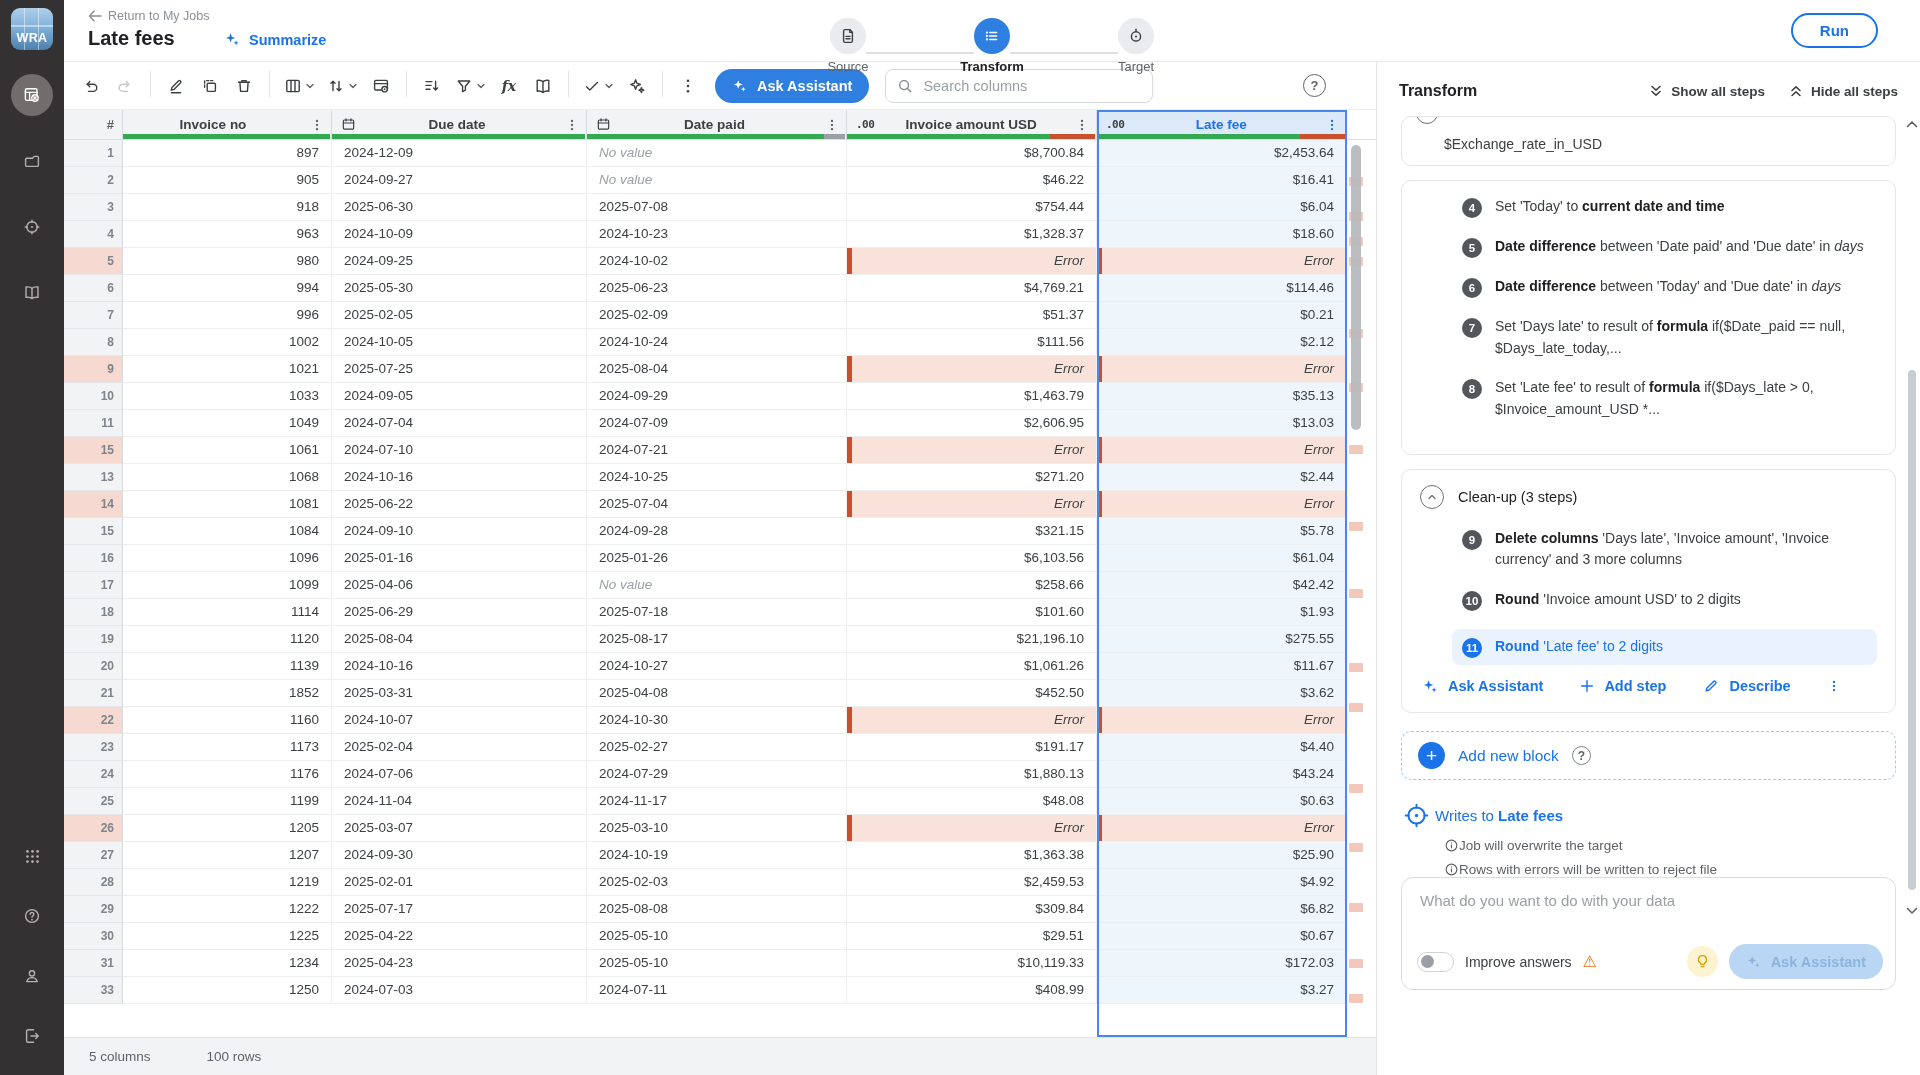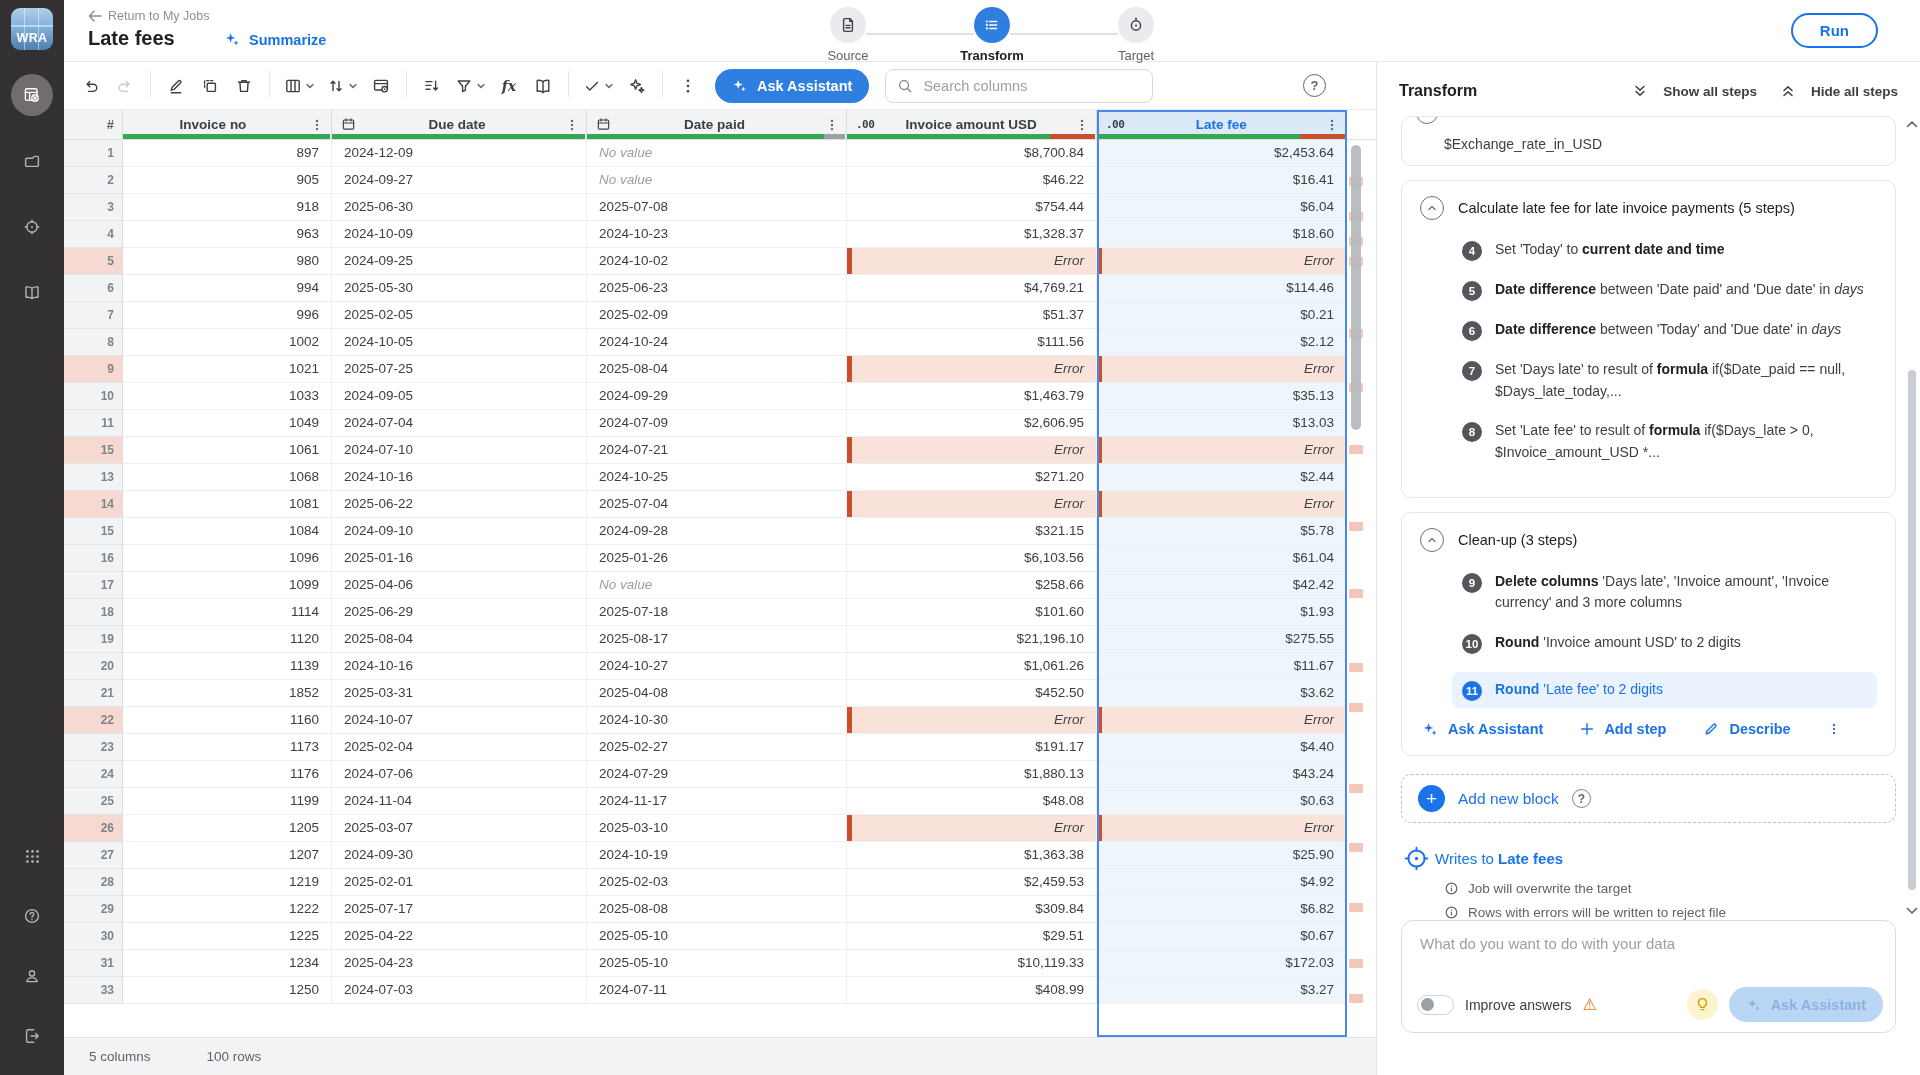--- a/index.html
+++ b/index.html
@@ -23,21 +23,21 @@
   .sbtn.active{background:#716d6c;color:#fff}
   .sgrow{flex:1}
   .sbottom .sbtn{margin-top:18px}
   .sbottom{display:flex;flex-direction:column;align-items:center;padding-bottom:18px}
 
   
   .topbar{position:absolute;left:64px;right:0;top:0;height:62px;background:#fff;border-bottom:1px solid #e8eaed;z-index:7}
   .back{position:absolute;left:24px;top:9px;font-size:12.5px;color:#8a9096;display:flex;gap:6px;align-items:center;cursor:pointer}
   .title{position:absolute;left:24px;top:27px;font-size:20px;font-weight:700;color:#202124}
   .summarize{position:absolute;left:160px;top:31px;color:#1a73e8;font-weight:700;font-size:14.5px;display:flex;gap:8px;align-items:center;cursor:pointer}
-  .stepper{position:absolute;left:50%;top:7px;transform:translateX(-50%);display:flex;align-items:center}
+  .stepper{position:absolute;left:50%;top:18px;transform:translateX(-50%);display:flex;align-items:flex-end}
   .step{width:36px;position:relative;display:flex;flex-direction:column;align-items:center}
   .circ{width:36px;height:36px;border-radius:50%;background:#e9ebee;display:flex;align-items:center;justify-content:center;color:#3c4043}
   .step.active .circ{background:#2f7fe0;color:#fff}
   .slbl{position:absolute;top:41px;white-space:nowrap;font-size:13px;color:#5f6368}
   .step.active .slbl{color:#202124;font-weight:700}
   .conn{width:108px;height:2px;background:#dcdfe3;margin-top:17px}
   .runbtn{position:absolute;right:42px;top:13px;height:35px;padding:0 27px;border:2px solid #1a73e8;border-radius:18px;
     color:#1a73e8;font-weight:700;font-size:15px;background:#fff;display:flex;align-items:center;cursor:pointer}
 
   
@@ -85,21 +85,21 @@
   .mini{position:absolute;left:1285px;top:30px;width:14px;height:897px;z-index:2}
   .mark{position:absolute;left:0;width:14px;height:9px;background:#f3c7ba;border-radius:1px}
   .thumb{position:absolute;left:2px;top:5px;width:10px;height:285px;background:#b7babd;border-radius:5px;opacity:.95;cursor:grab}
   .statusbar{position:absolute;left:0;right:0;bottom:0;height:38px;background:#f1f3f4;border-top:1px solid #e2e4e7;
     display:flex;align-items:center;gap:56px;padding-left:25px;font-size:13.5px;color:#5f6368}
 
   
   .panel{position:absolute;left:1376px;right:0;top:62px;bottom:0;background:#fff;border-left:1px solid #e3e5e8}
   .phead{height:52px;display:flex;align-items:center;padding:6px 22px 0 22px}
   .ptitle{font-size:16px;font-weight:700;color:#202124;flex:1}
-  .phlink{display:flex;align-items:center;gap:16px;font-size:13.5px;color:#3c4043;font-weight:600;margin-left:24px;cursor:pointer}
+  .phlink{display:flex;align-items:center;gap:8px;font-size:13.5px;color:#3c4043;font-weight:600;margin-left:24px;cursor:pointer}
   .pbody{position:absolute;top:52px;left:0;right:16px;bottom:0;padding:2px 8px 0 24px;overflow:hidden}
   .card{border:1px solid #e4e6e9;border-radius:10px;margin-bottom:14px;padding:15px 18px;position:relative;background:#fff}
   .card.partial{height:50px;padding:0;overflow:hidden}
   .cutcirc{position:absolute;top:-15px;left:14px;width:22px;height:22px;border:1.5px solid #6b7075;border-radius:50%}
   .ptext{position:absolute;left:42px;bottom:13px;font-size:14px;color:#3c4043}
   .blk-head{display:flex;align-items:center;gap:14px;font-size:14.5px;color:#202124;margin-bottom:19px}
   .collapse{width:24px;height:24px;border:1.5px solid #6b7075;border-radius:50%;display:flex;align-items:center;justify-content:center;color:#6b7075;cursor:pointer;flex:none}
   .step-row{display:flex;gap:13px;margin:0 0 18px 42px;align-items:flex-start}
   .badge{flex:none;width:20px;height:20px;border-radius:50%;background:#53575c;color:#fff;font-size:11.5px;font-weight:700;
     display:flex;align-items:center;justify-content:center;margin-top:2px}
@@ -111,21 +111,21 @@
   .blk-footer{display:flex;align-items:center;gap:36px;margin:8px 0 2px 2px}
   .bflink{display:flex;align-items:center;gap:9px;color:#1a73e8;font-weight:700;font-size:14.5px;cursor:pointer}
   .addblock{border:1.5px dashed #a4c6ef;border-radius:10px;padding:10px 16px;display:flex;align-items:center;gap:13px;margin:18px 0 22px;cursor:pointer}
   .plus{width:27px;height:27px;border-radius:50%;background:#1a73e8;color:#fff;font-size:19px;font-weight:400;
     display:flex;align-items:center;justify-content:center;flex:none}
   .addlbl{color:#1a73e8;font-size:15.5px}
   .qmark{width:19px;height:19px;border-radius:50%;border:1.5px solid #80868b;color:#5f6368;font-size:12px;font-weight:700;
     display:flex;align-items:center;justify-content:center}
   .writes-head{display:flex;align-items:center;gap:5px;font-size:15px;color:#1a73e8;padding-left:2px}
   .writes-head b{font-weight:700}
-  .wnote{display:flex;gap:9px;align-items:center;margin:9px 0 0 43px;font-size:13.5px;color:#5f6368}
+  .wnote{display:flex;align-items:center;margin:9px 0 0 43px;font-size:13.5px;color:#5f6368}
   .chat{border:1px solid #d9dce0;border-radius:12px;height:113px;position:relative;padding:12px 16px}
   .chat textarea{border:none;outline:none;resize:none;width:100%;height:46px;font-family:inherit;font-size:15px;color:#3c4043;background:transparent}
   .chat textarea::placeholder{color:#9aa0a6}
   .chat-bottom{position:absolute;left:15px;right:12px;bottom:10px;display:flex;align-items:center;gap:11px}
   .toggle{width:37px;height:20px;border-radius:10px;border:1px solid #cfd3d7;background:#fff;position:relative;cursor:pointer;flex:none}
   .knob{position:absolute;left:3px;top:2.5px;width:13px;height:13px;border-radius:50%;background:#9aa0a6}
   .implbl{font-size:14px;color:#3c4043}
   .warn{color:#e8710a;font-size:16px;line-height:1}
   .bulb{margin-left:auto;width:31px;height:31px;border-radius:50%;background:#fdf3d0;display:flex;align-items:center;justify-content:center;color:#d89e00;cursor:pointer;flex:none}
   .ghostbtn{height:35px;padding:0 17px;border-radius:18px;background:#b9d7f5;color:#8db3dd;font-weight:700;font-size:14.5px;
@@ -812,28 +812,20 @@
   </div>
 
   <div class="pbody">
     <div class="card partial">
       <div class="cutcirc"></div>
       <div class="ptext">$Exchange_rate_in_USD</div>
     </div>
 
     <div id="blocks">
         <div class="card">
-          <div class="blk-head">
-            <span class="collapse">
-              <svg width="12" height="12" viewBox="0 0 14 14" fill="none" stroke="currentColor" stroke-width="1.5" stroke-linecap="round" stroke-linejoin="round">
-                <path d="M3.5 8.75 7 5.25l3.5 3.5"></path>
-              </svg>
-            </span>
-            <span>Calculate late fee for late invoice payments (5 steps)</span>
-          </div>
           <div class="step-row">
             <span class="badge">4</span>
             <span class="step-text"><span>Set 'Today' to </span><b>current date and time</b></span>
           </div>
           <div class="step-row">
             <span class="badge">5</span>
             <span class="step-text"><b>Date difference</b><span> between 'Date paid' and 'Due date' in </span><i>days</i></span>
           </div>
           <div class="step-row">
             <span class="badge">6</span>

